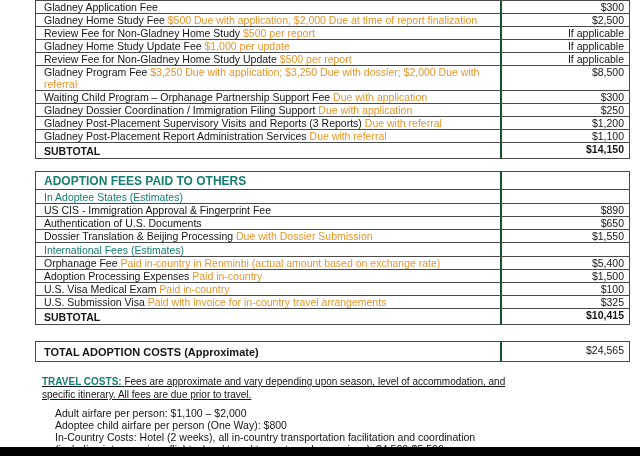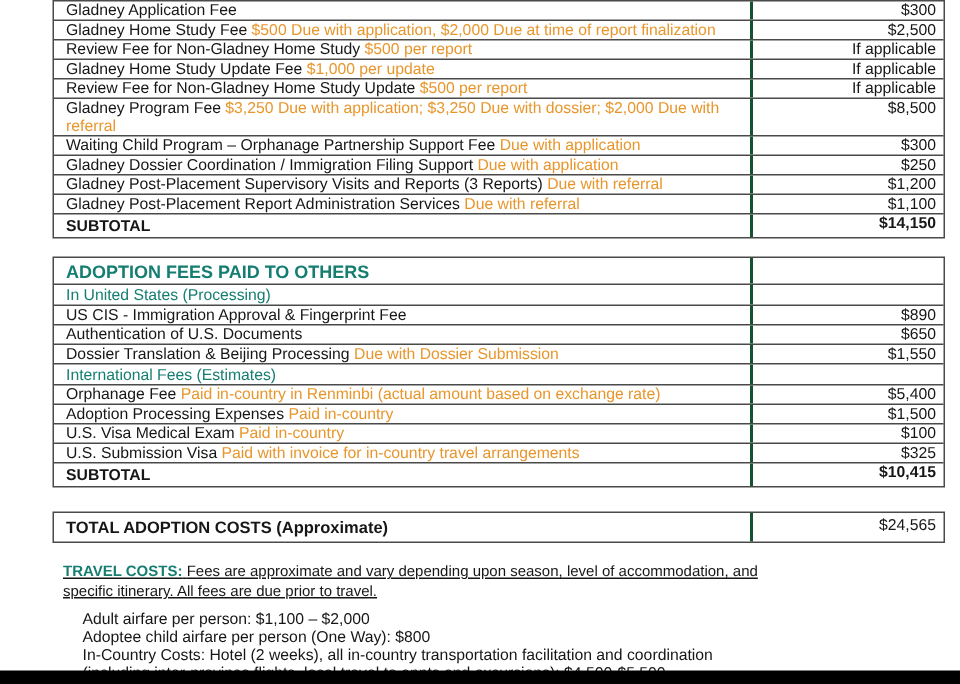--- a/index.html
+++ b/index.html
@@ -118,21 +118,21 @@
     </div>
   </div>
 
   <div class="tbl tbl2">
     <div class="r header-row">
       <div class="cell-label">ADOPTION FEES PAID TO OTHERS</div>
       <div class="cell-amount"></div>
     </div>
 
     <div class="r section-row">
-      <div class="cell-label">In United States (Processing)</div>
+      <div class="cell-label">In Adoptee States (Estimates)</div>
       <div class="cell-amount"></div>
     </div>
 
     <div class="r">
       <div class="cell-label"><span>US CIS - Immigration Approval &amp; Fingerprint Fee</span> <span class="note"></span></div>
       <div class="cell-amount">$890</div>
     </div>
     <div class="r">
       <div class="cell-label"><span>Authentication of U.S. Documents</span> <span class="note"></span></div>
       <div class="cell-amount">$650</div>

